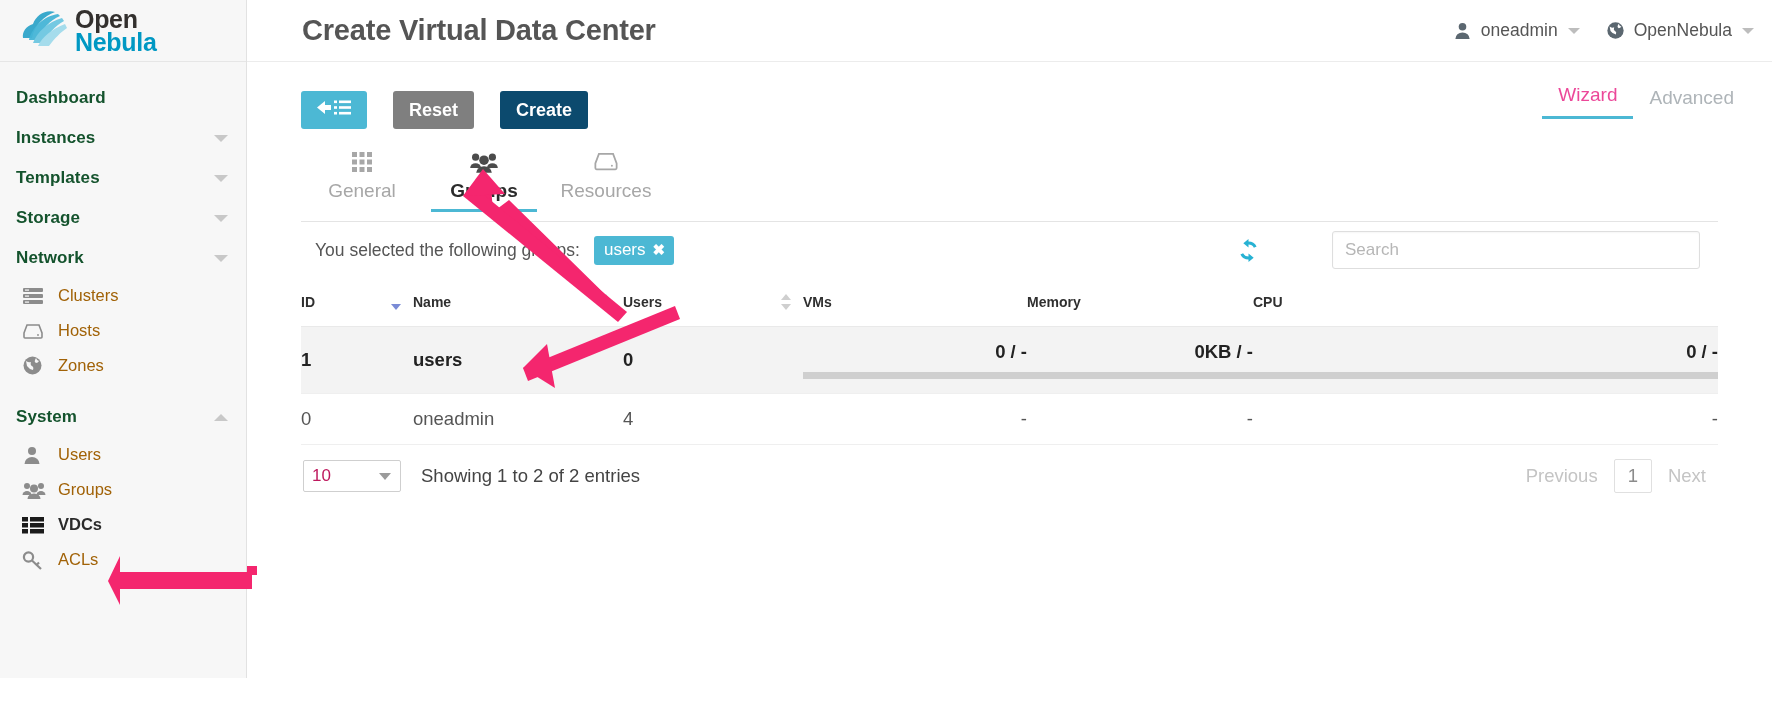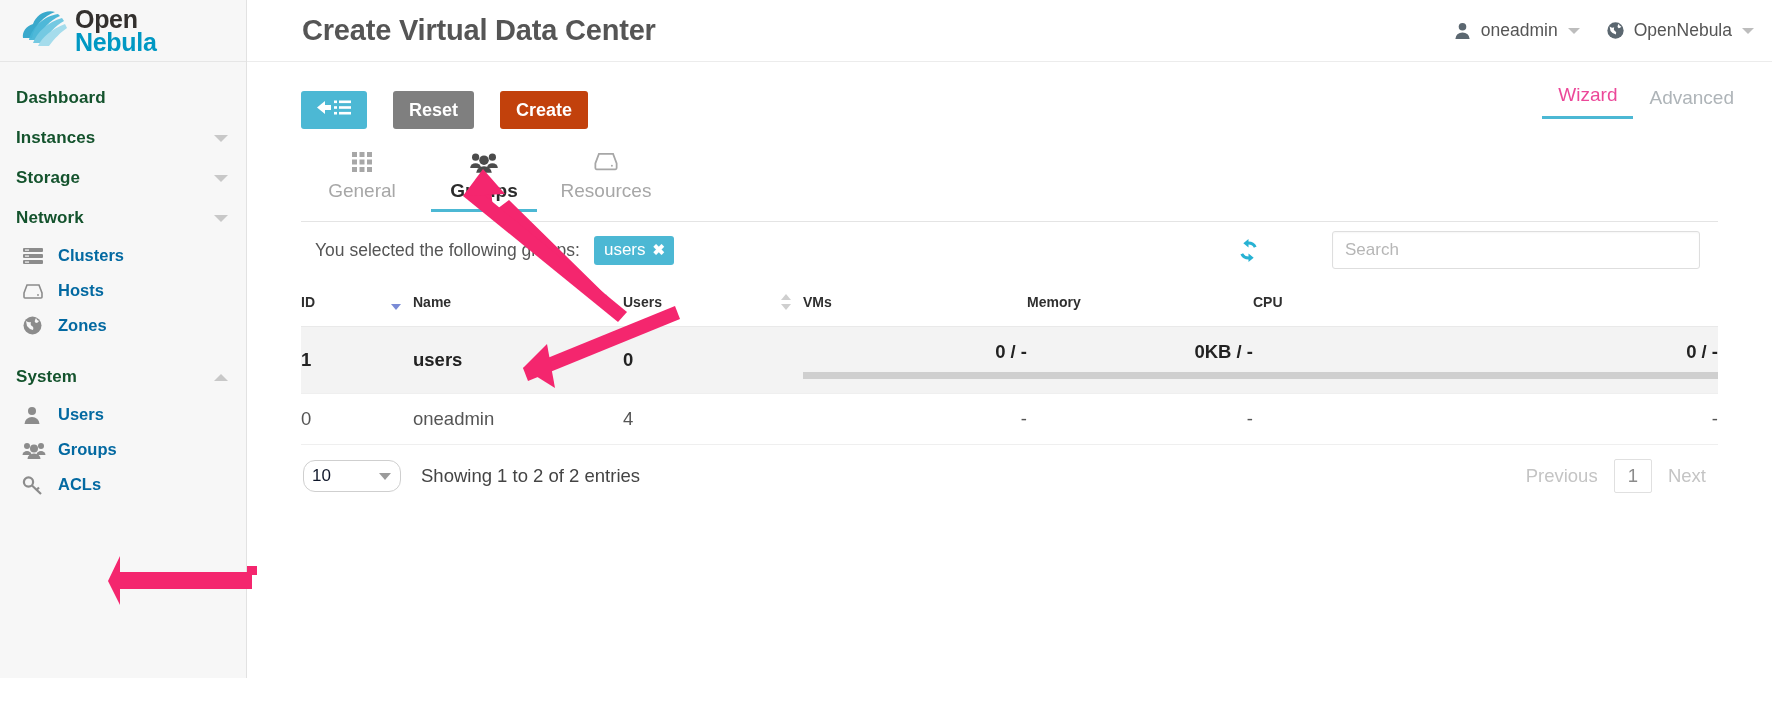--- a/index.html
+++ b/index.html
@@ -58,21 +58,21 @@
     height: 35px;
     padding-left: 22px;
     cursor: pointer;
   }
   .nav-sub .ico {
     width: 26px; height: 20px; margin-right: 10px;
     display: inline-flex; align-items: center; justify-content: flex-start;
     flex: 0 0 26px;
     color: #8c8c8c;
   }
-  .nav-sub .lbl { font-size: 16.5px; color: #0369a1; font-weight: bold; }
+  .nav-sub .lbl { font-size: 16.5px; color: #a16207; }
   .nav-sub.active .lbl { color: #2b2b2b; font-weight: bold; }
   .nav-sub.active .ico { color: #1b1b1b; }
   .nav-spacer { height: 14px; }
 
   
   #main { flex: 1 1 auto; height: 726px; position: relative; background: #fff; overflow: hidden; }
 
   .topbar {
     height: 62px;
     display: flex; align-items: center;
@@ -101,21 +101,21 @@
   .btn {
     border: none; border-radius: 3px; cursor: pointer;
     font-family: "Liberation Sans", sans-serif;
     font-size: 18px; font-weight: bold; color: #fff;
     height: 38px; padding: 0 16px;
     display: inline-flex; align-items: center; justify-content: center;
     margin-right: 12px;
   }
   .btn-back { background: #4cb8d4; width: 66px; }
   .btn-reset { background: #7f7f7f; }
-  .btn-create { background: #c2410c; }
+  .btn-create { background: #0c4a6e; }
 
   .wizard-tabs {
     position: absolute; right: 22px; top: 84px;
     display: flex; align-items: flex-end;
   }
   .wtab {
     font-size: 19px; padding: 0 16px 10px 16px; cursor: pointer;
     color: #aeb4b8;
   }
   .wtab.active { color: #ec4899; font-weight: normal; border-bottom: 3px solid #4cb8d4; }
@@ -214,23 +214,23 @@
     border-radius: 0; margin-top: 9px; width: 100%;
   }
   td.dash { text-align: right; padding-right: 8px; color: #777; font-weight: normal;}
 
   .tfoot {
     display: flex; align-items: center;
     padding: 14px 2px 0 2px;
   }
   .page-select {
     width: 98px; height: 32px;
-    border: 1px solid #cfcfcf; border-radius: 12px;
+    border: 1px solid #cfcfcf; border-radius: 2px;
     background: #fff;
-    font-size: 17px; color: #0f172a;
+    font-size: 17px; color: #be185d;
     font-family: "Liberation Sans", sans-serif;
     padding-left: 8px;
     position: relative;
     display: flex; align-items: center;
     cursor: pointer;
   }
   .page-select .ps-caret {
     position: absolute; right: 9px;
     width: 0; height: 0;
     border-left: 6px solid transparent; border-right: 6px solid transparent;
@@ -273,20 +273,24 @@
     <div class="nav">
 
       <div class="nav-top">
         <span class="lbl">Dashboard</span>
       </div>
       <div class="nav-top">
         <span class="lbl">Instances</span>
         <span class="caret down"></span>
       </div>
       <div class="nav-top">
+        <span class="lbl">Templates</span>
+        <span class="caret down"></span>
+      </div>
+      <div class="nav-top">
         <span class="lbl">Storage</span>
         <span class="caret down"></span>
       </div>
       <div class="nav-top">
         <span class="lbl">Network</span>
         <span class="caret down"></span>
       </div>
 
       <div class="nav-sub">
         <span class="ico">
@@ -342,20 +346,33 @@
           <svg width="24" height="20" viewBox="0 0 24 20" fill="currentColor">
             <circle cx="5" cy="6" r="3"></circle>
               <path d="M0.5 15 a4.5 4 0 0 1 9 0 Z"></path>
             <circle cx="19" cy="6" r="3"></circle>
               <path d="M14.5 15 a4.5 4 0 0 1 9 0 Z"></path>
             <circle cx="12" cy="8.5" r="4"></circle>
               <path d="M5.5 19 a6.5 5.5 0 0 1 13 0 Z"></path>
           </svg>
         </span>
         <span class="lbl">Groups</span>
+      </div>
+      <div class="nav-sub active">
+        <span class="ico">
+          <svg width="22" height="18" viewBox="0 0 22 18" fill="currentColor">
+            <rect x="0" y="1" width="6" height="4.5"></rect>
+              <rect x="8" y="1" width="14" height="4.5"></rect>
+            <rect x="0" y="7" width="6" height="4.5"></rect>
+              <rect x="8" y="7" width="14" height="4.5"></rect>
+            <rect x="0" y="13" width="6" height="4.5"></rect>
+              <rect x="8" y="13" width="14" height="4.5"></rect>
+          </svg>
+        </span>
+        <span class="lbl">VDCs</span>
       </div>
       <div class="nav-sub">
         <span class="ico">
           <svg width="22" height="20" viewBox="0 0 22 20" fill="none" stroke="currentColor" stroke-width="2.2">
             <circle cx="6.5" cy="7" r="4.6"></circle>
             <path d="M10 10.5 L19 19"></path>
               <path d="M14.5 15 L17 12.5"></path>
           </svg>
         </span>
         <span class="lbl">ACLs</span>

